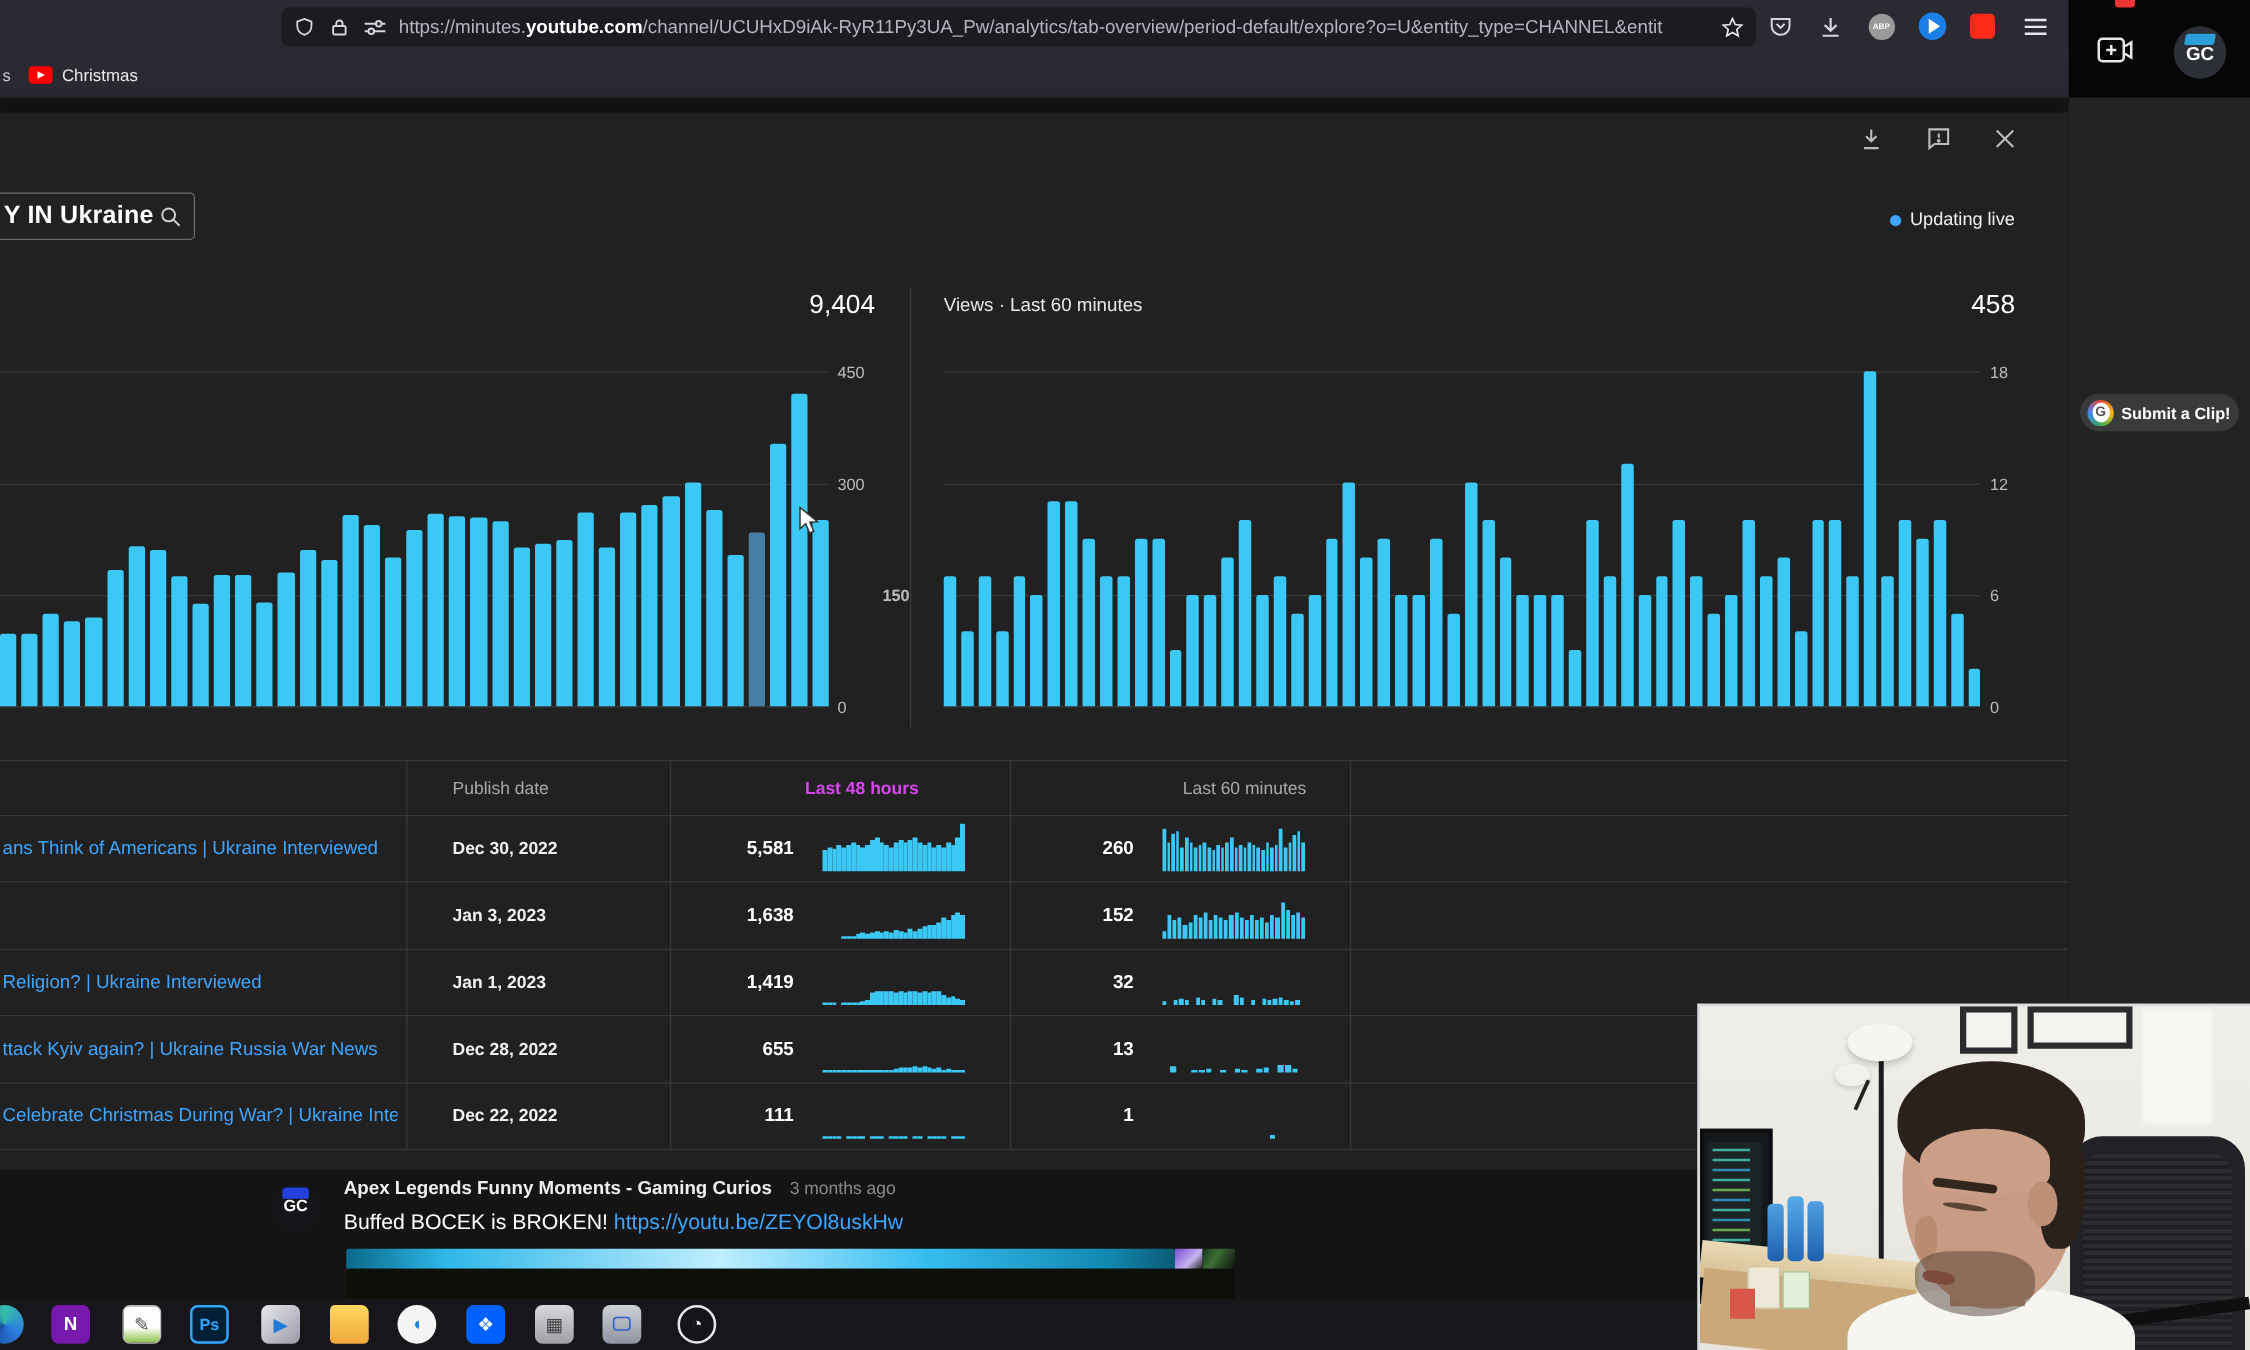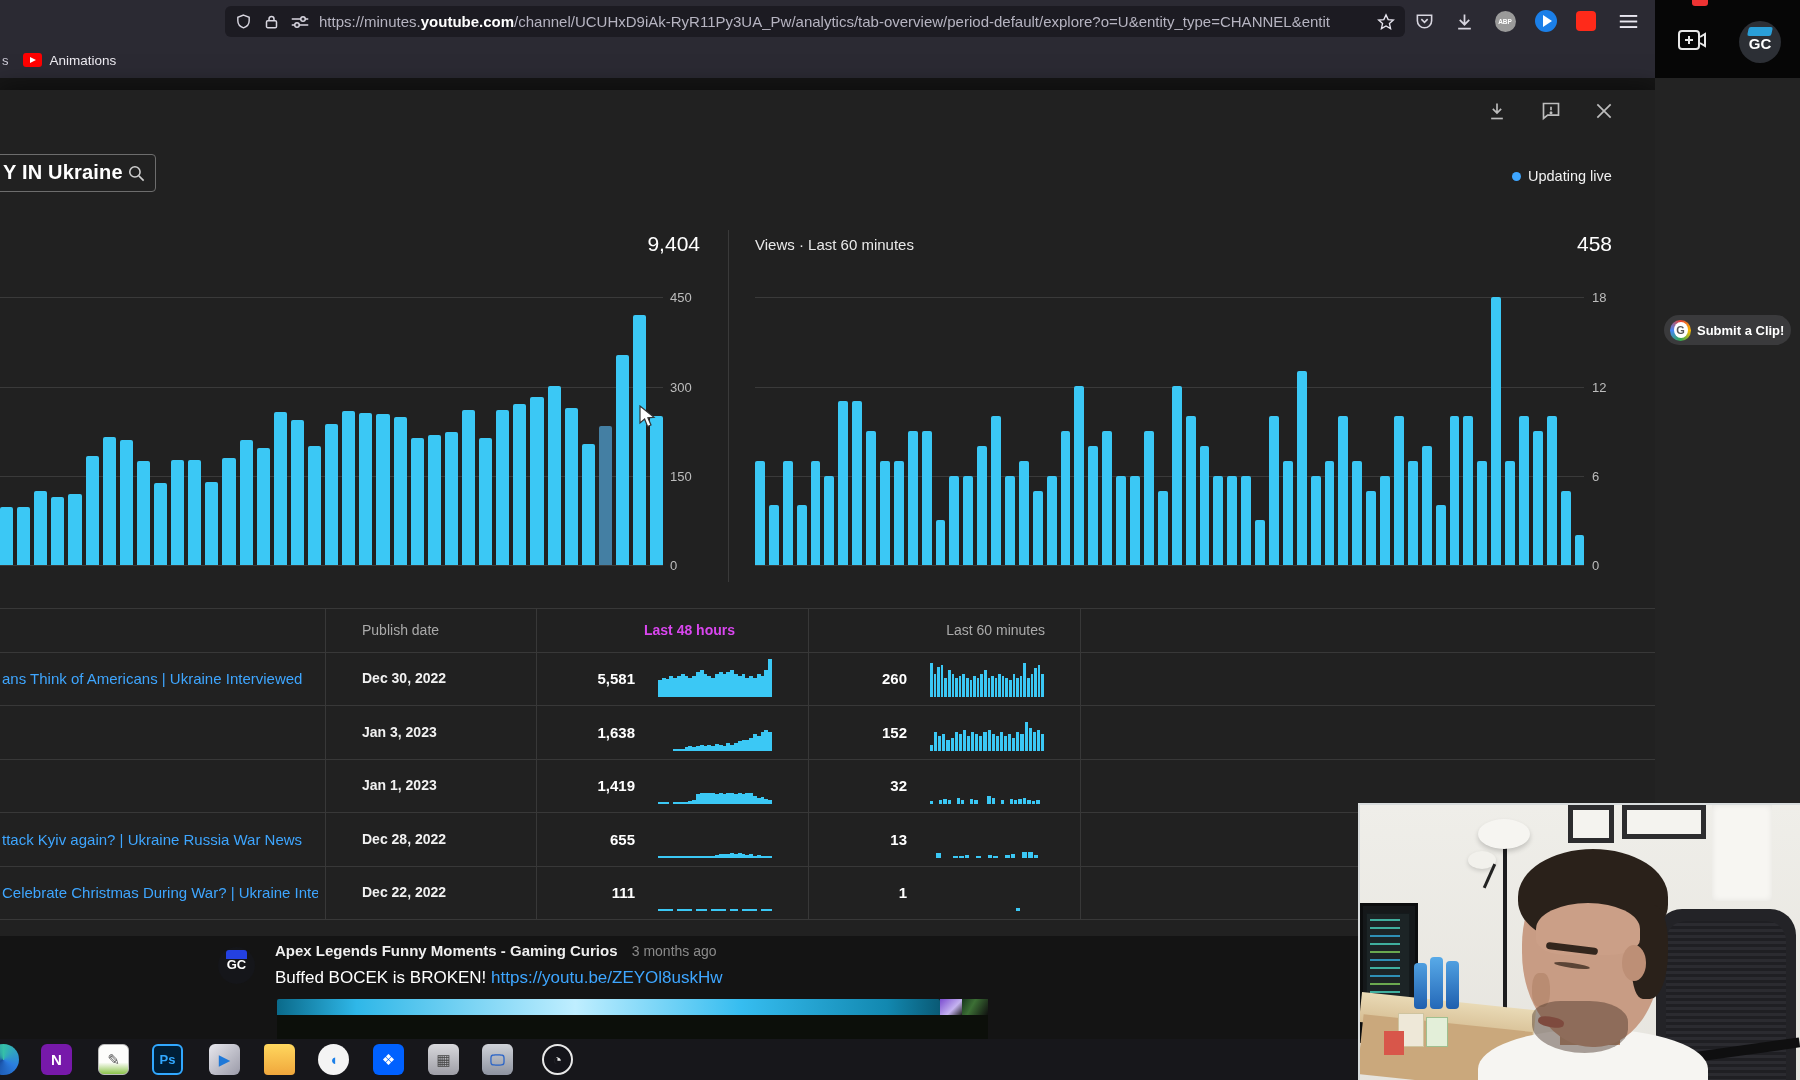--- a/index.html
+++ b/index.html
@@ -149,21 +149,21 @@
       <svg width="19" height="15" viewBox="0 0 24 18" stroke="#e8e6f0" stroke-width="2.4">
           <line x1="1" y1="2" x2="23" y2="2"></line>
           <line x1="1" y1="9" x2="23" y2="9"></line>
           <line x1="1" y1="16" x2="23" y2="16"></line>
         </svg>
     </div>
 
     <div id="bookmarks">
       <span class="bm-frag">s</span>
       <span class="yt-ic"></span>
-      <span class="bm-label">Animations</span>
+      <span class="bm-label">Christmas</span>
     </div>
   </div>
 
   <div id="panel">
     <div class="pnl-ic" style="left:1482px">
       <svg width="20" height="20" viewBox="0 0 24 24" fill="none" stroke="#bdbdbd" stroke-width="2">
           <path d="M12 3v11M7 9.5l5 5 5-5"></path>
           <line x1="5" y1="21" x2="19" y2="21"></line>
         </svg>
     </div>
@@ -197,21 +197,21 @@
     <div class="big-num" style="left:560px">9,404</div>
     <div id="chart1-title">Views · Last 60 minutes</div>
     <div class="big-num" style="left:1472px">458</div>
 
     <div id="grid-holder">
         <div class="gridline" style="left: 0px; top: 207px; width: 663px;"></div>
         <div class="tick" style="left: 670px; top: 200px;">450</div>
         <div class="gridline" style="left: 0px; top: 297px; width: 663px;"></div>
         <div class="tick" style="left: 670px; top: 290px;">300</div>
         <div class="gridline" style="left: 0px; top: 386px; width: 663px;"></div>
-        <div class="tick" style="left: 670px; top: 379px;">150</div>
+        <div class="tick" style="left: 706px; top: 379px; font-weight: bold;">150</div>
         <div class="gridline" style="left: 0px; top: 475px; width: 663px;"></div>
         <div class="tick" style="left: 670px; top: 468px;">0</div>
         <div class="gridline" style="left: 755px; top: 207px; width: 829px;"></div>
         <div class="tick" style="left: 1592px; top: 200px;">18</div>
         <div class="gridline" style="left: 755px; top: 297px; width: 829px;"></div>
         <div class="tick" style="left: 1592px; top: 290px;">12</div>
         <div class="gridline" style="left: 755px; top: 386px; width: 829px;"></div>
         <div class="tick" style="left: 1592px; top: 379px;">6</div>
         <div class="gridline" style="left: 755px; top: 475px; width: 829px;"></div>
         <div class="tick" style="left: 1592px; top: 468px;">0</div>
@@ -470,20 +470,21 @@
             <div style="height: 17px;"></div>
             <div style="height: 29px;"></div>
             <div style="height: 23px;"></div>
             <div style="height: 19px;"></div>
             <div style="height: 21px;"></div>
             <div style="height: 17px;"></div>
           </div>
           <div class="tbl-line" style="top: 53px; position: absolute;"></div>
         </div>
         <div class="trow" style="top: 669px;">
+          <div class="t-title">Religion? | Ukraine Interviewed</div>
           <div class="t-date">Jan 1, 2023</div>
           <div class="t-v48">1,419</div>
           <div class="t-v60">32</div>
           <div class="spark area">
             <div style="height: 2px;"></div>
             <div style="height: 2px;"></div>
             <div style="height: 2px;"></div>
             <div style="height: 0px;"></div>
             <div style="height: 2px;"></div>
             <div style="height: 2px;"></div>

